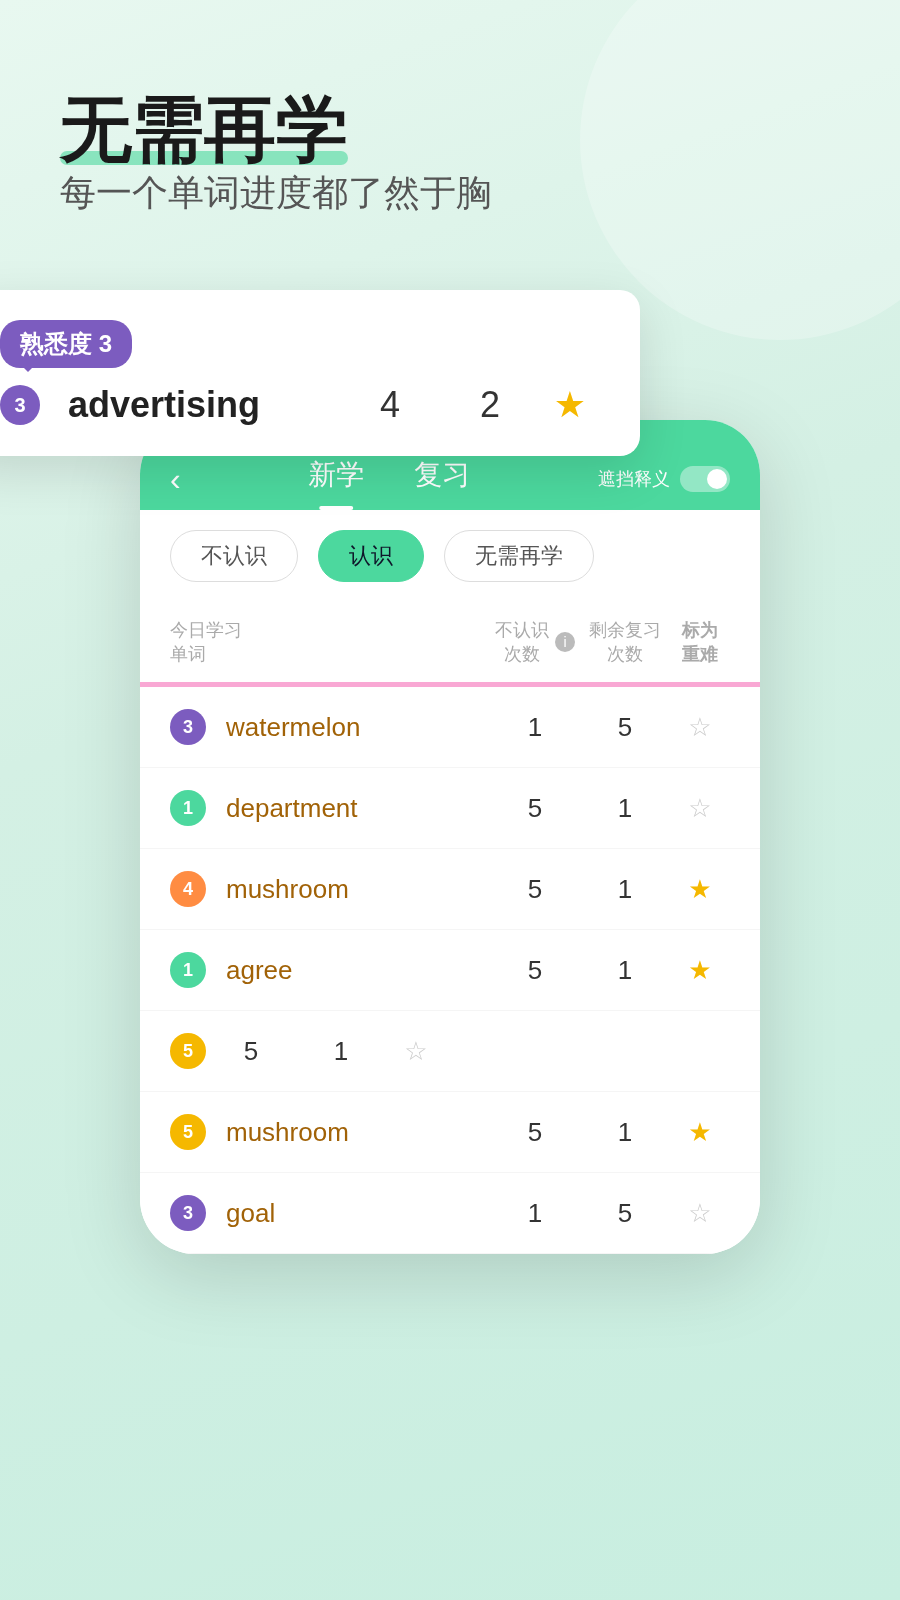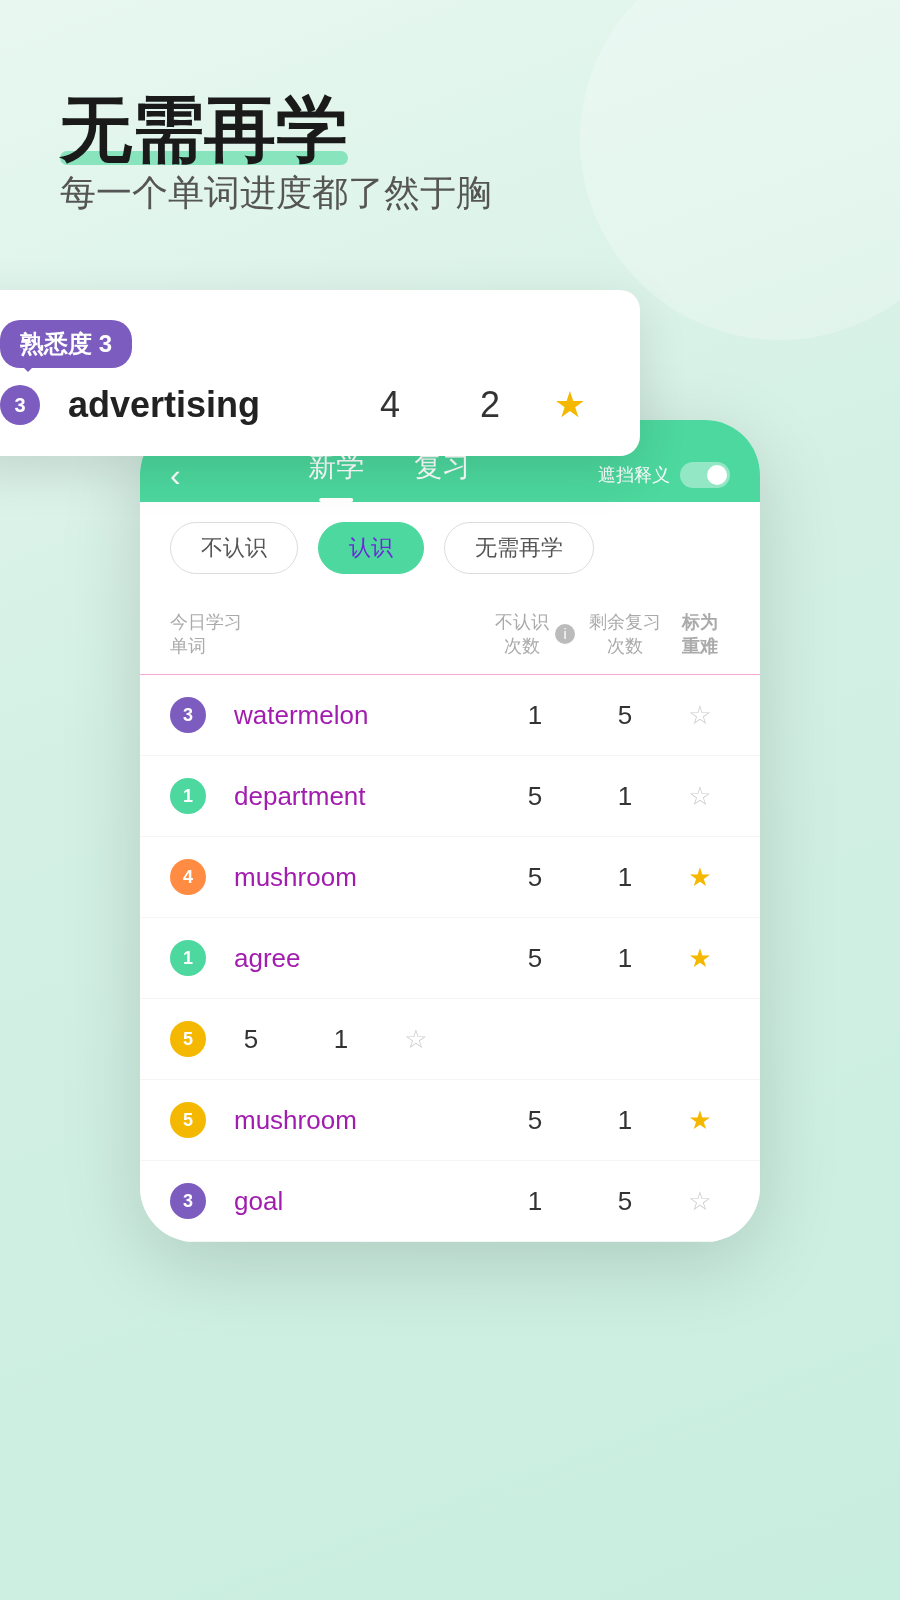--- a/index.html
+++ b/index.html
@@ -176,20 +176,21 @@
       display: flex;
       gap: 50px;
     }
 
     .nav-tab {
       font-size: 28px;
       color: white;
       padding-bottom: 16px;
       position: relative;
       cursor: pointer;
+      margin-top: 8px;
     }
 
     .nav-tab.active::after {
       content: '';
       position: absolute;
       bottom: 0;
       left: 50%;
       transform: translateX(-50%);
       width: 60%;
       height: 4px;
@@ -239,30 +240,30 @@
       border-radius: 30px;
       font-size: 22px;
       border: 1.5px solid #ddd;
       background: white;
       color: #555;
       cursor: pointer;
     }
 
     .filter-btn.active {
       background: #4cd89e;
-      color: #6d28d9;
+      color: #0f172a;
       border-color: #4cd89e;
     }
 
     
     .table-header {
       background: white;
       display: flex;
       padding: 16px 30px;
-      border-bottom: 1px solid #f9a8d4;
+      border-bottom: 5px solid #f9a8d4;
     }
 
     .th {
       font-size: 18px;
       color: #aaa;
       text-align: center;
     }
 
     .th-word { flex: 1; text-align: left; }
     .th-col { width: 90px; text-align: center; }
@@ -312,23 +313,23 @@
       flex-shrink: 0;
     }
 
     .badge-green { background: #4cd89e; }
     .badge-orange { background: #ff8c42; }
     .badge-purple { background: #7c5cbf; }
     .badge-yellow { background: #f5b800; }
 
     .item-word {
       font-size: 26px;
-      color: #a21caf;
+      color: #a16207;
       flex: 1;
-      margin-left: 28px;
+      margin-left: 20px;
     }
 
     .item-num {
       font-size: 26px;
       color: #333;
       width: 90px;
       text-align: center;
     }
 
     .item-star {

